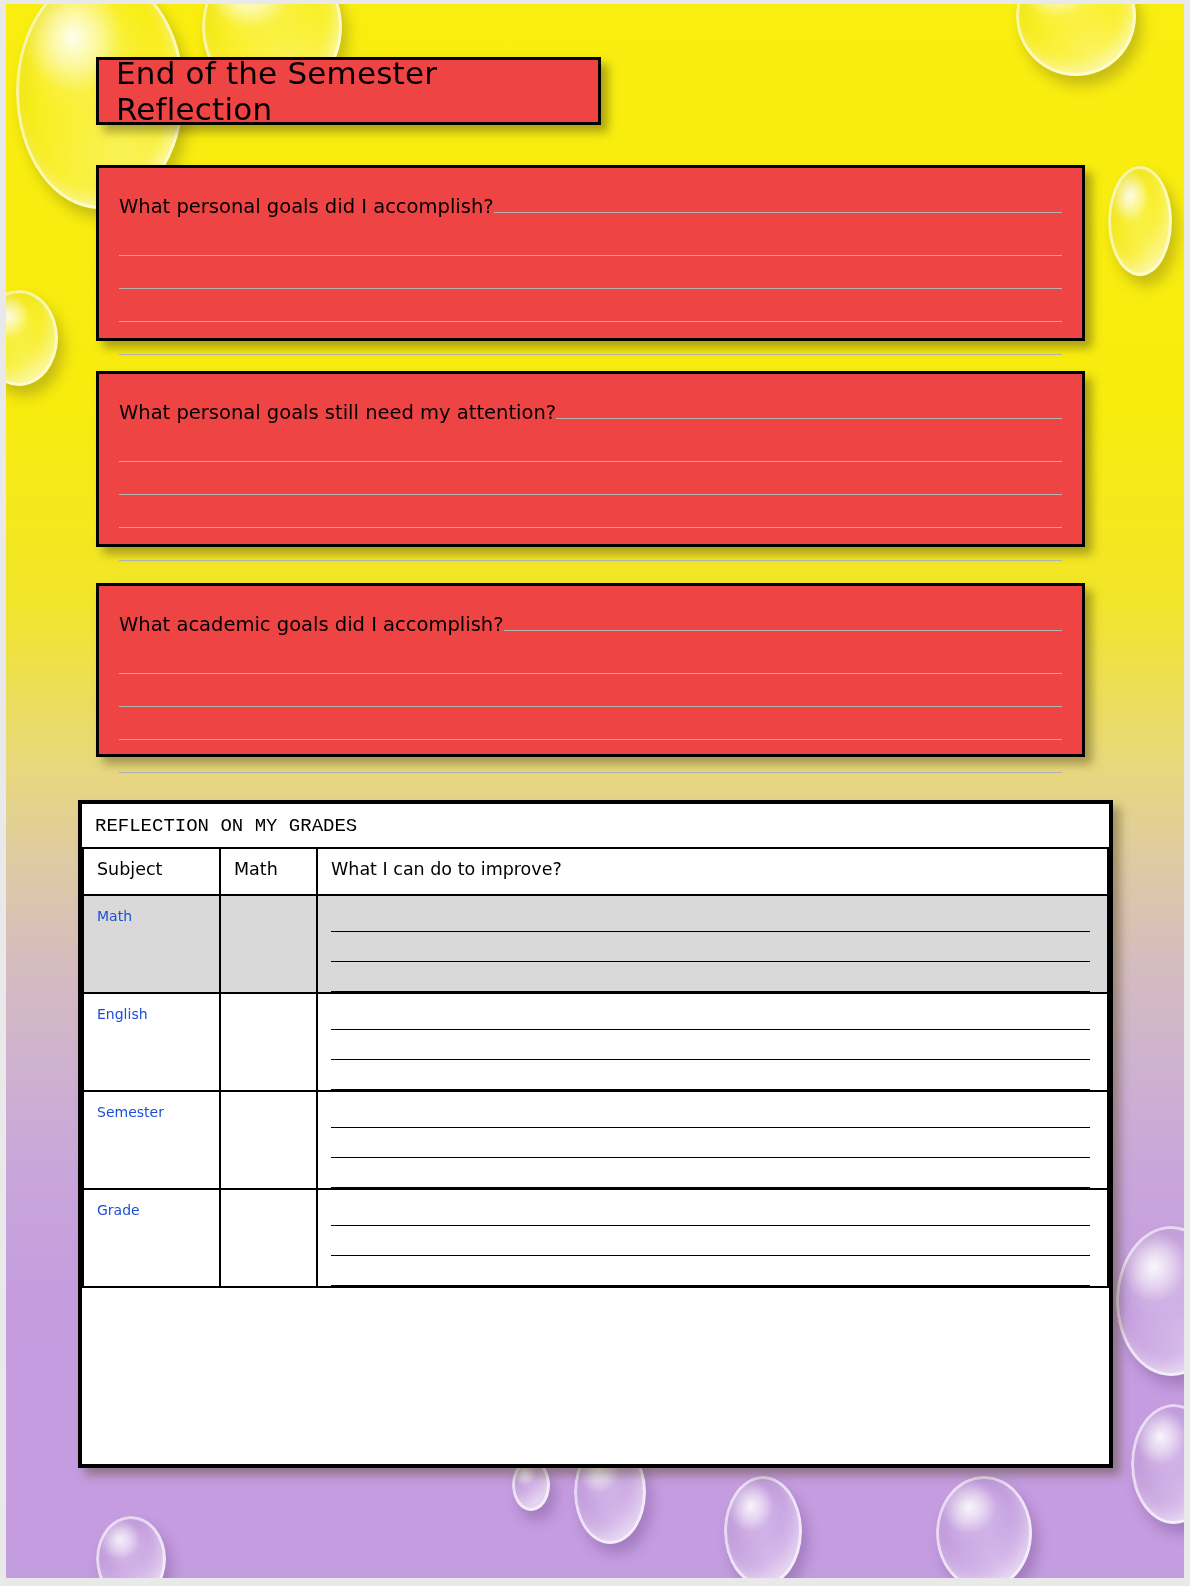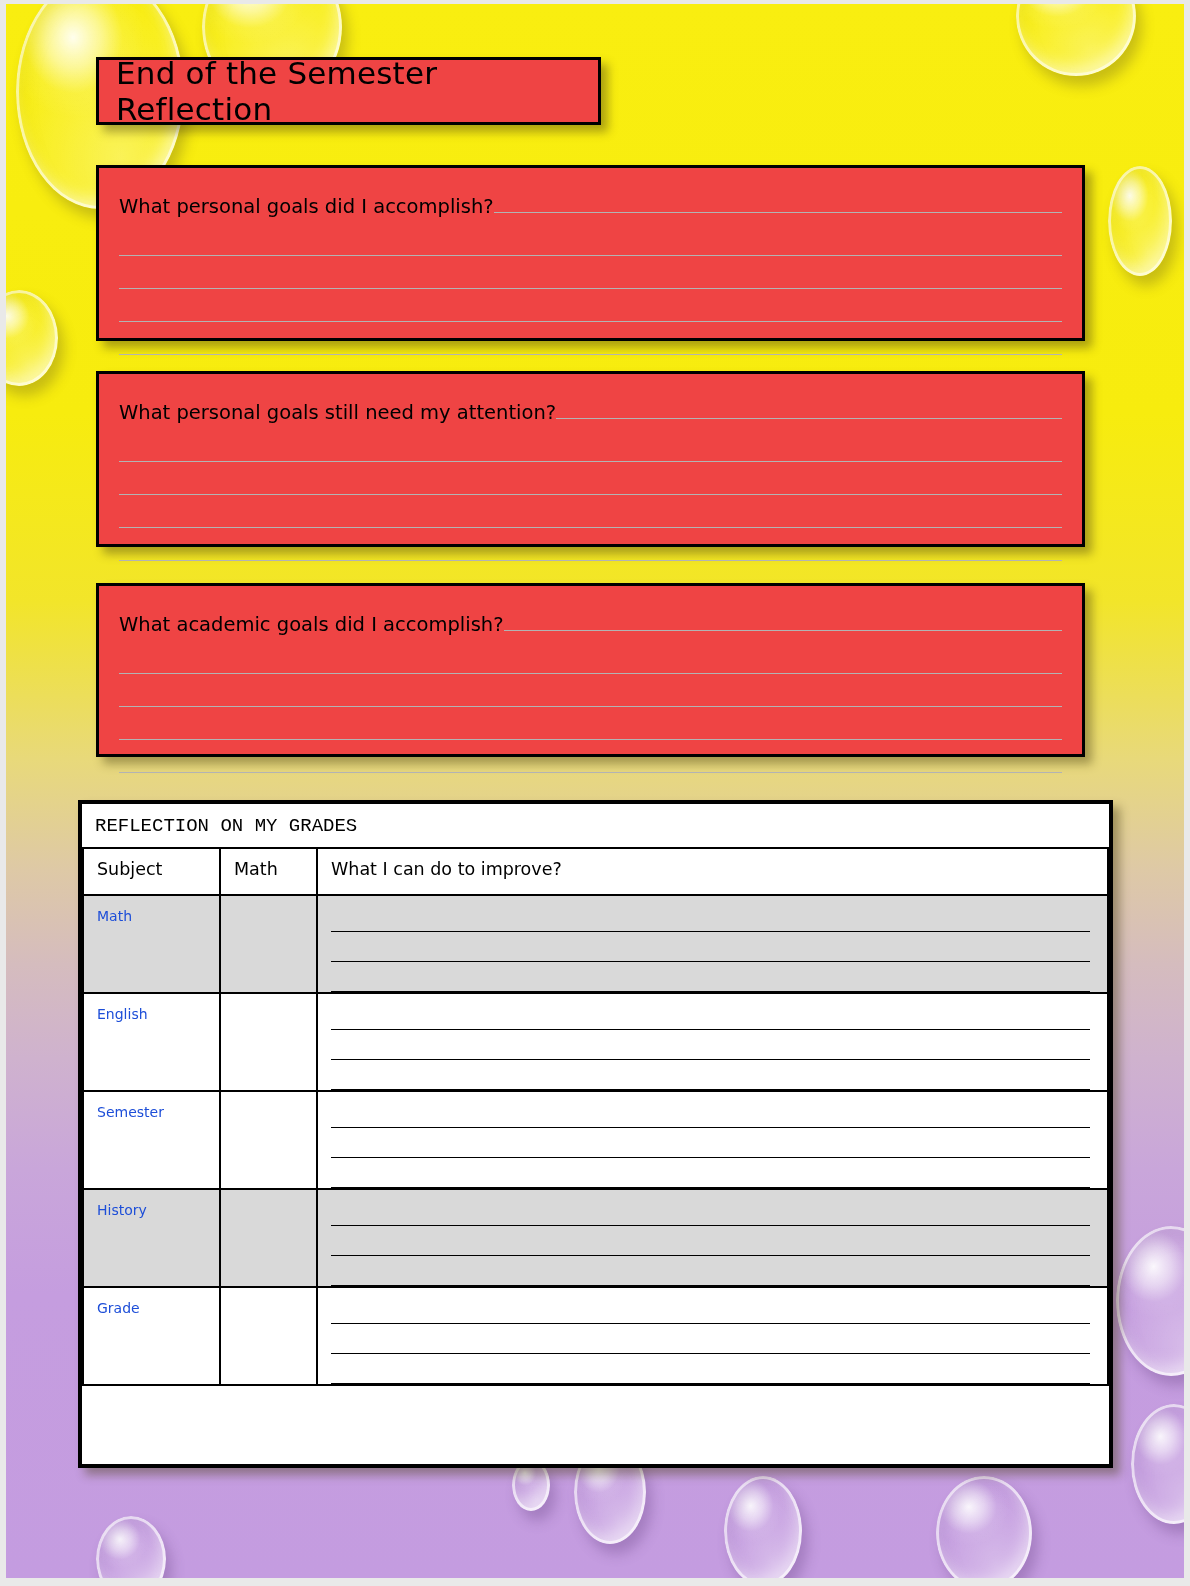--- a/index.html
+++ b/index.html
@@ -325,31 +325,20 @@
             <td class="subj-cell">Semester</td>
             <td class="grade-cell"></td>
             <td class="improve-cell">
               <span class="rowlines">
                 <span class="rowline" style="display: block;"></span>
                 <span class="rowline" style="display: block;"></span>
                 <span class="rowline" style="display: block;"></span>
               </span>
             </td>
           </tr>
-          <tr class="shade">
-            <td class="subj-cell">History</td>
-            <td class="grade-cell"></td>
-            <td class="improve-cell">
-              <span class="rowlines">
-                <span class="rowline" style="display: block;"></span>
-                <span class="rowline" style="display: block;"></span>
-                <span class="rowline" style="display: block;"></span>
-              </span>
-            </td>
-          </tr>
           <tr class="plain">
             <td class="subj-cell">Grade</td>
             <td class="grade-cell"></td>
             <td class="improve-cell">
               <span class="rowlines">
                 <span class="rowline" style="display: block;"></span>
                 <span class="rowline" style="display: block;"></span>
                 <span class="rowline" style="display: block;"></span>
               </span>
             </td>

